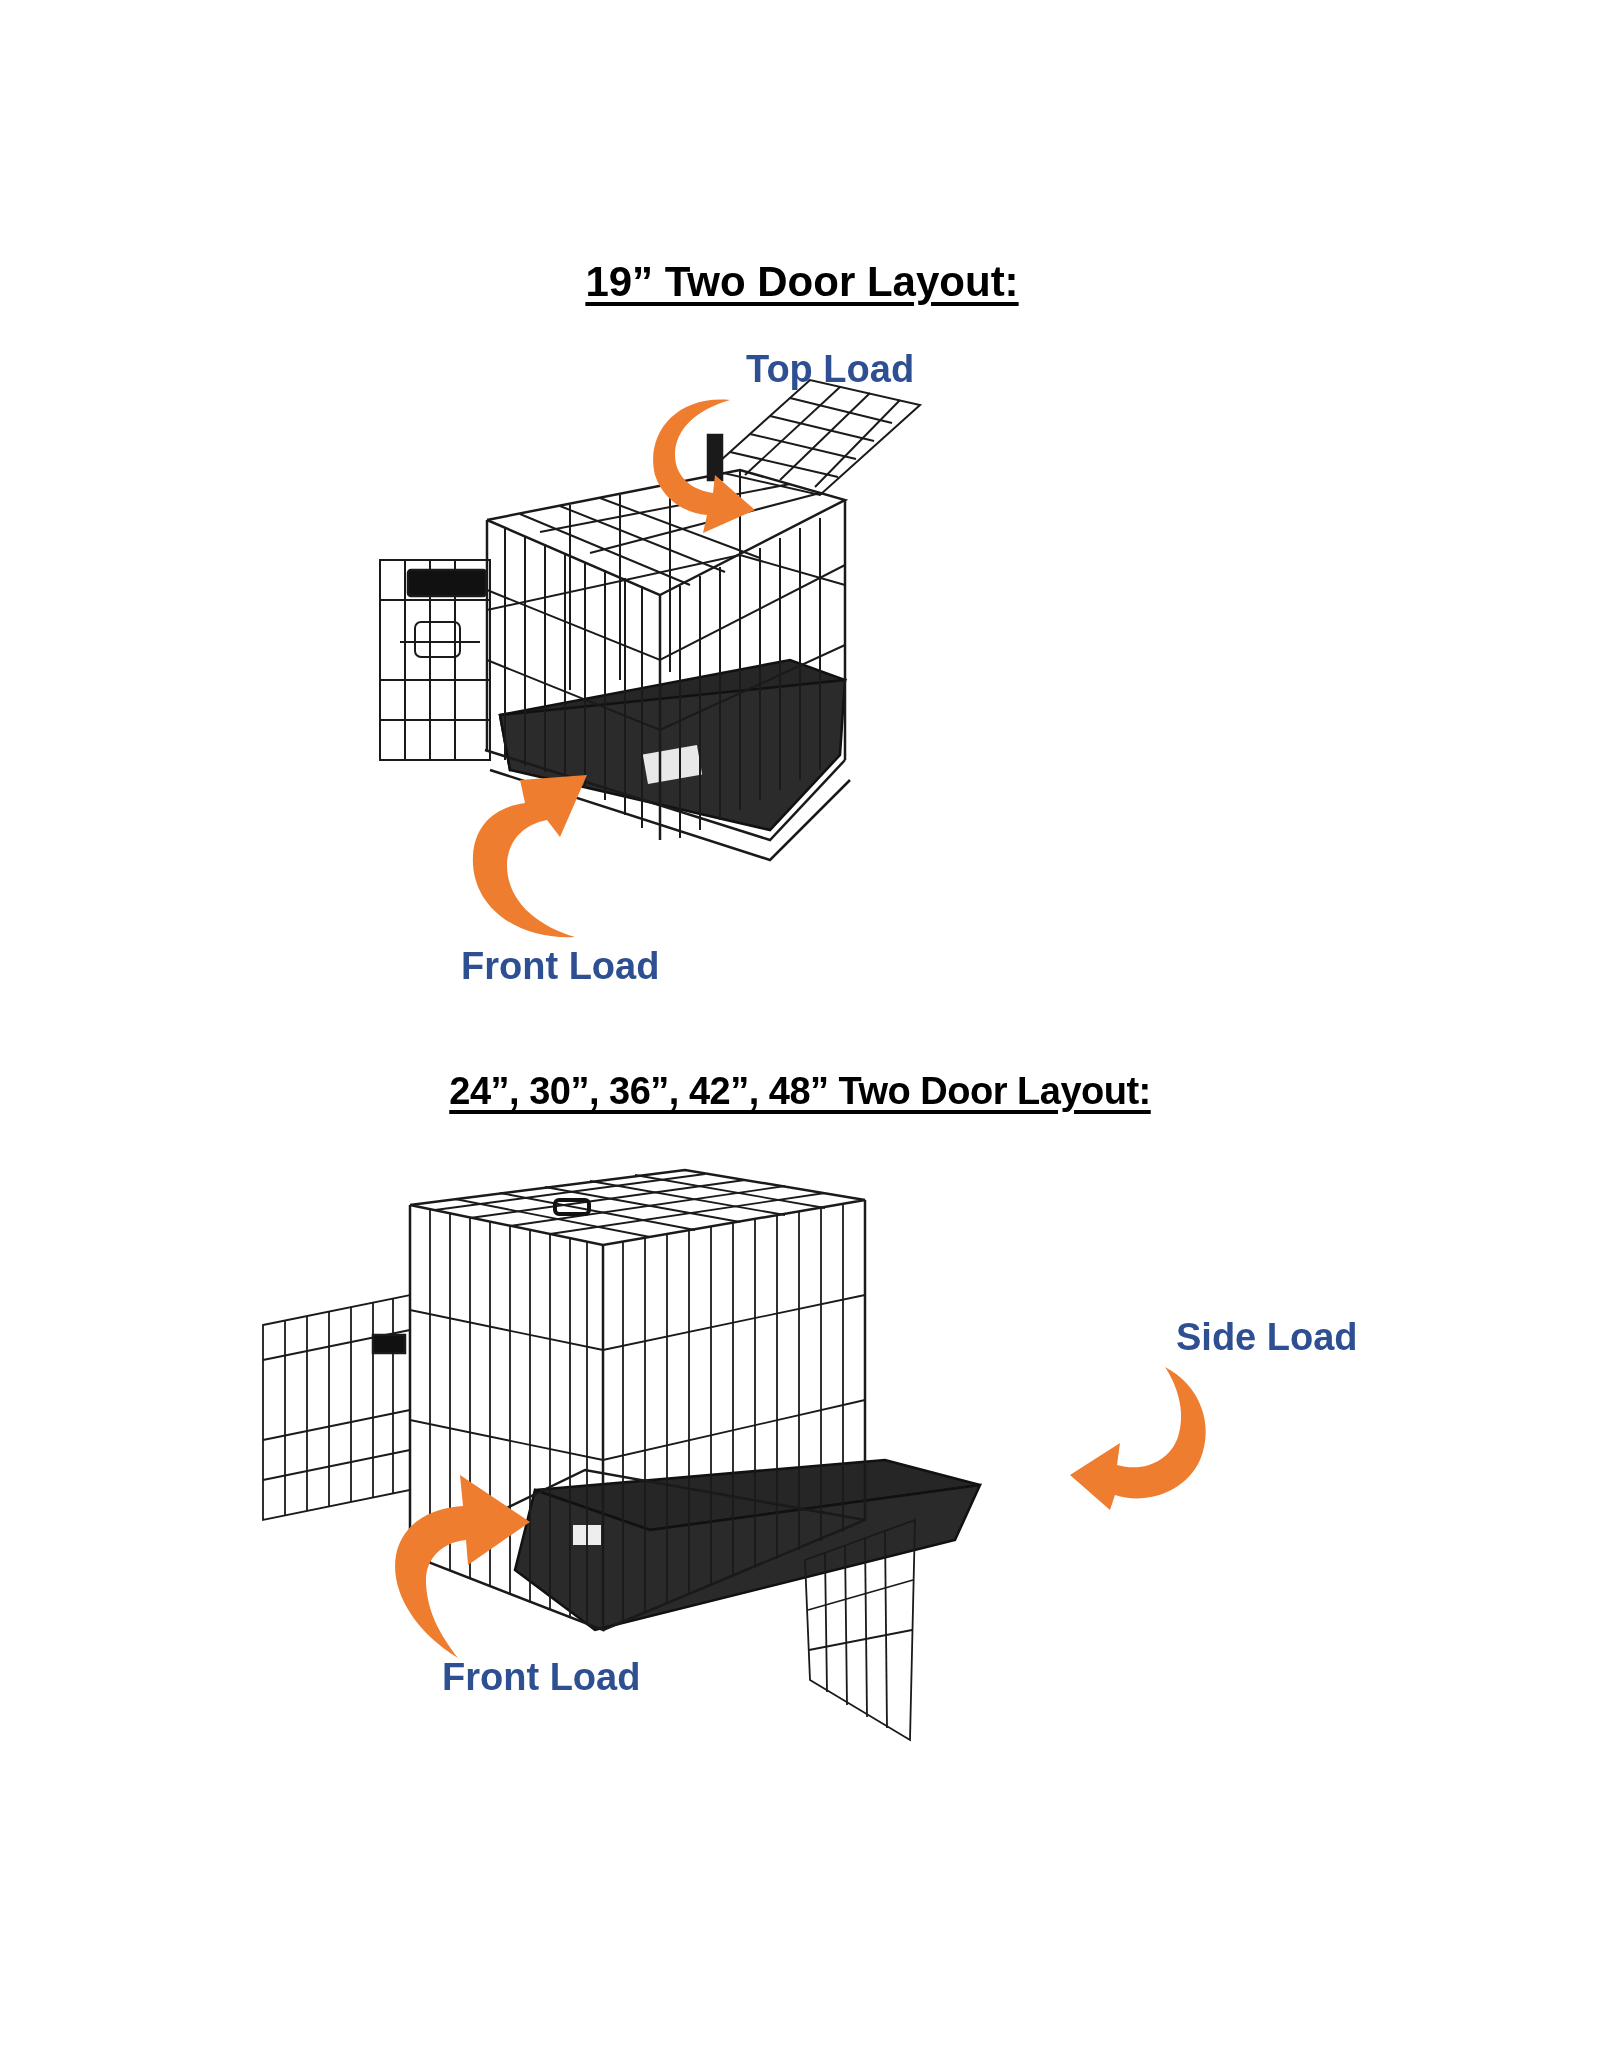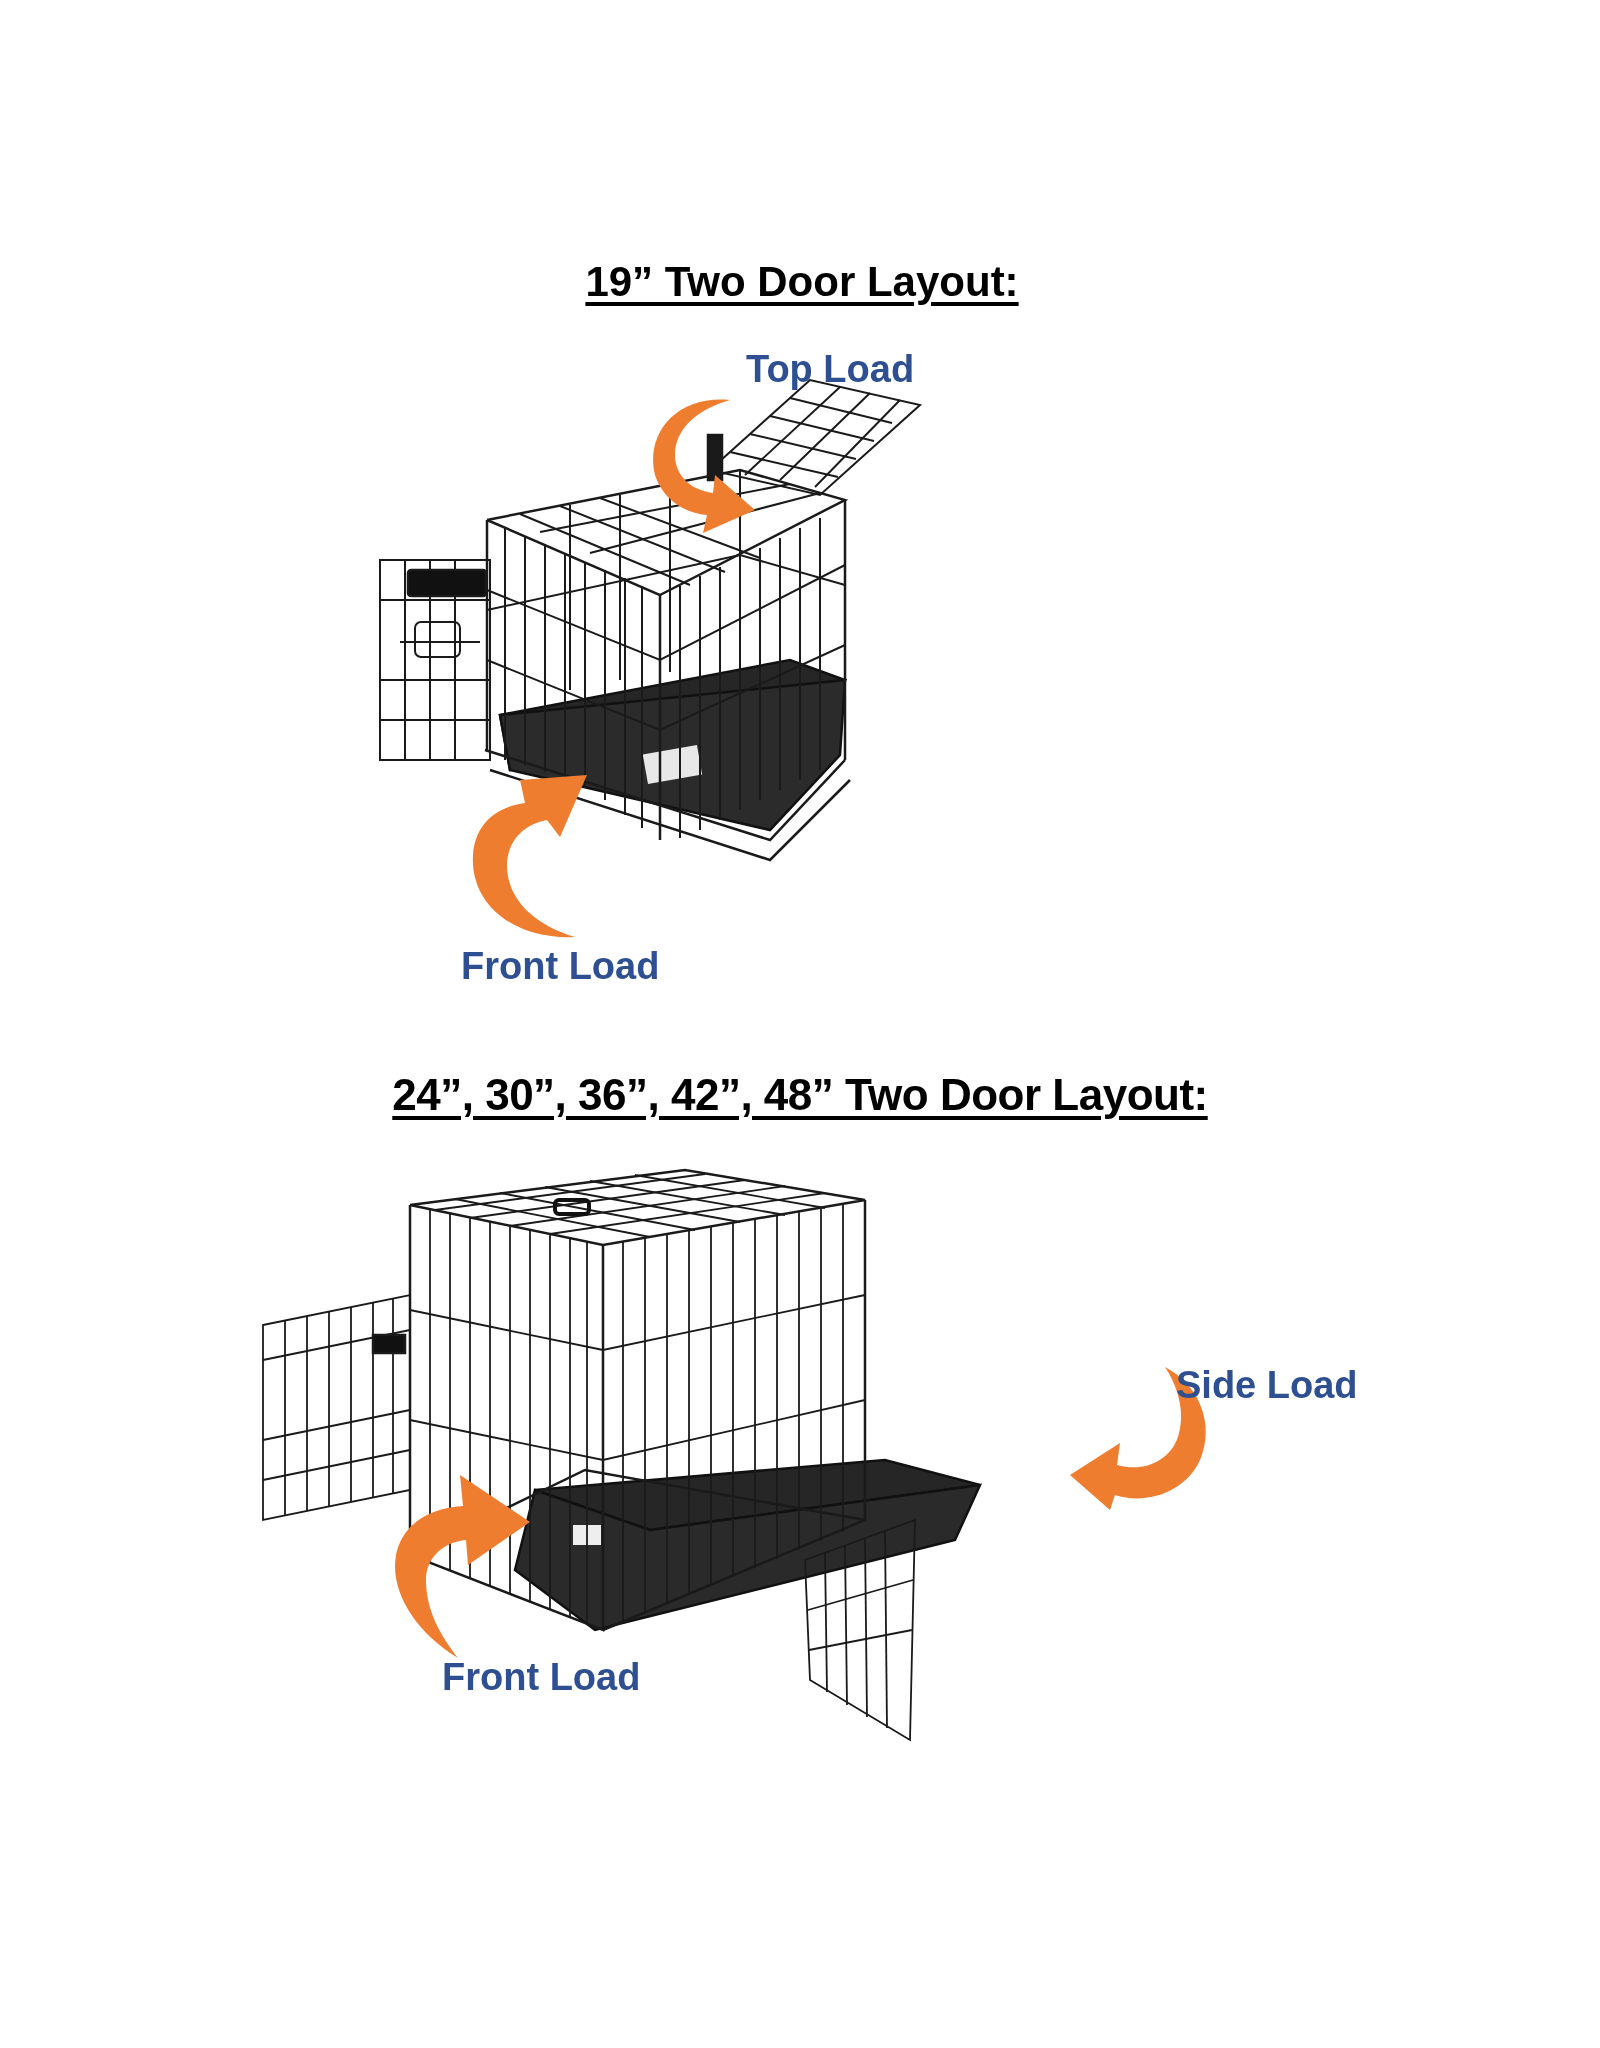--- a/index.html
+++ b/index.html
@@ -5,21 +5,21 @@
   html, body { margin: 0; padding: 0; background: #ffffff; }
   body { width: 1600px; height: 2048px; position: relative; overflow: hidden;
          font-family: "Liberation Sans", sans-serif; }
   .title {
     position: absolute; left: 0; width: 1600px; text-align: center;
     font-family: "Liberation Sans", sans-serif; font-weight: bold;
     color: #000; text-decoration: underline; text-decoration-thickness: 4px;
     text-underline-offset: 6px; margin: 0;
   }
   .title1 { top: 258px; font-size: 42px; padding-left: 2px; }
-  .title2 { top: 1070px; font-size: 44px; letter-spacing: -0.5px; }
+  .title2 { top: 1070px; font-size: 38px; letter-spacing: -0.5px; }
   .label {
     position: absolute; font-family: "Liberation Sans", sans-serif;
     font-weight: bold; font-size: 38px; white-space: nowrap;
   }
   .figure { position: absolute; }
   svg { display: block; }
 </style>
 </head>
 <body>
 
@@ -198,20 +198,20 @@
       </g>
     </g>
   </svg>
 </div>
 
 <div class="figure" style="left:1070px; top:1365px; width:150px; height:145px;">
   <svg width="150" height="145" viewBox="0 0 150 145">
     <path d="M95,2 C130,20 145,60 130,95 C115,128 75,140 45,130 L40,145 L0,110 L50,78 L47,100 C75,108 100,95 108,72 C115,50 110,25 95,2 Z" fill="#EE7D30"></path>
   </svg>
 </div>
-<span class="label" style="left:1176px; top:1316px; color:#2E4F91;margin-top:48px;">Side Load</span>
+<span class="label" style="left:1176px; top:1316px; color:#2E4F91;">Side Load</span>
 
 <div class="figure" style="left:388px; top:1470px; width:145px; height:190px;">
   <svg width="145" height="190" viewBox="0 0 145 190">
     <path d="M70,188 C25,160 2,120 8,85 C14,55 40,38 75,36 L72,5 L142,52 L80,95 L78,70 C55,72 38,88 38,110 C38,140 52,165 70,188 Z" fill="#EE7D30"></path>
   </svg>
 </div>
 <span class="label" style="left:442px; top:1656px; color:#2E4F91;">Front Load</span>
 
 </body></html>

